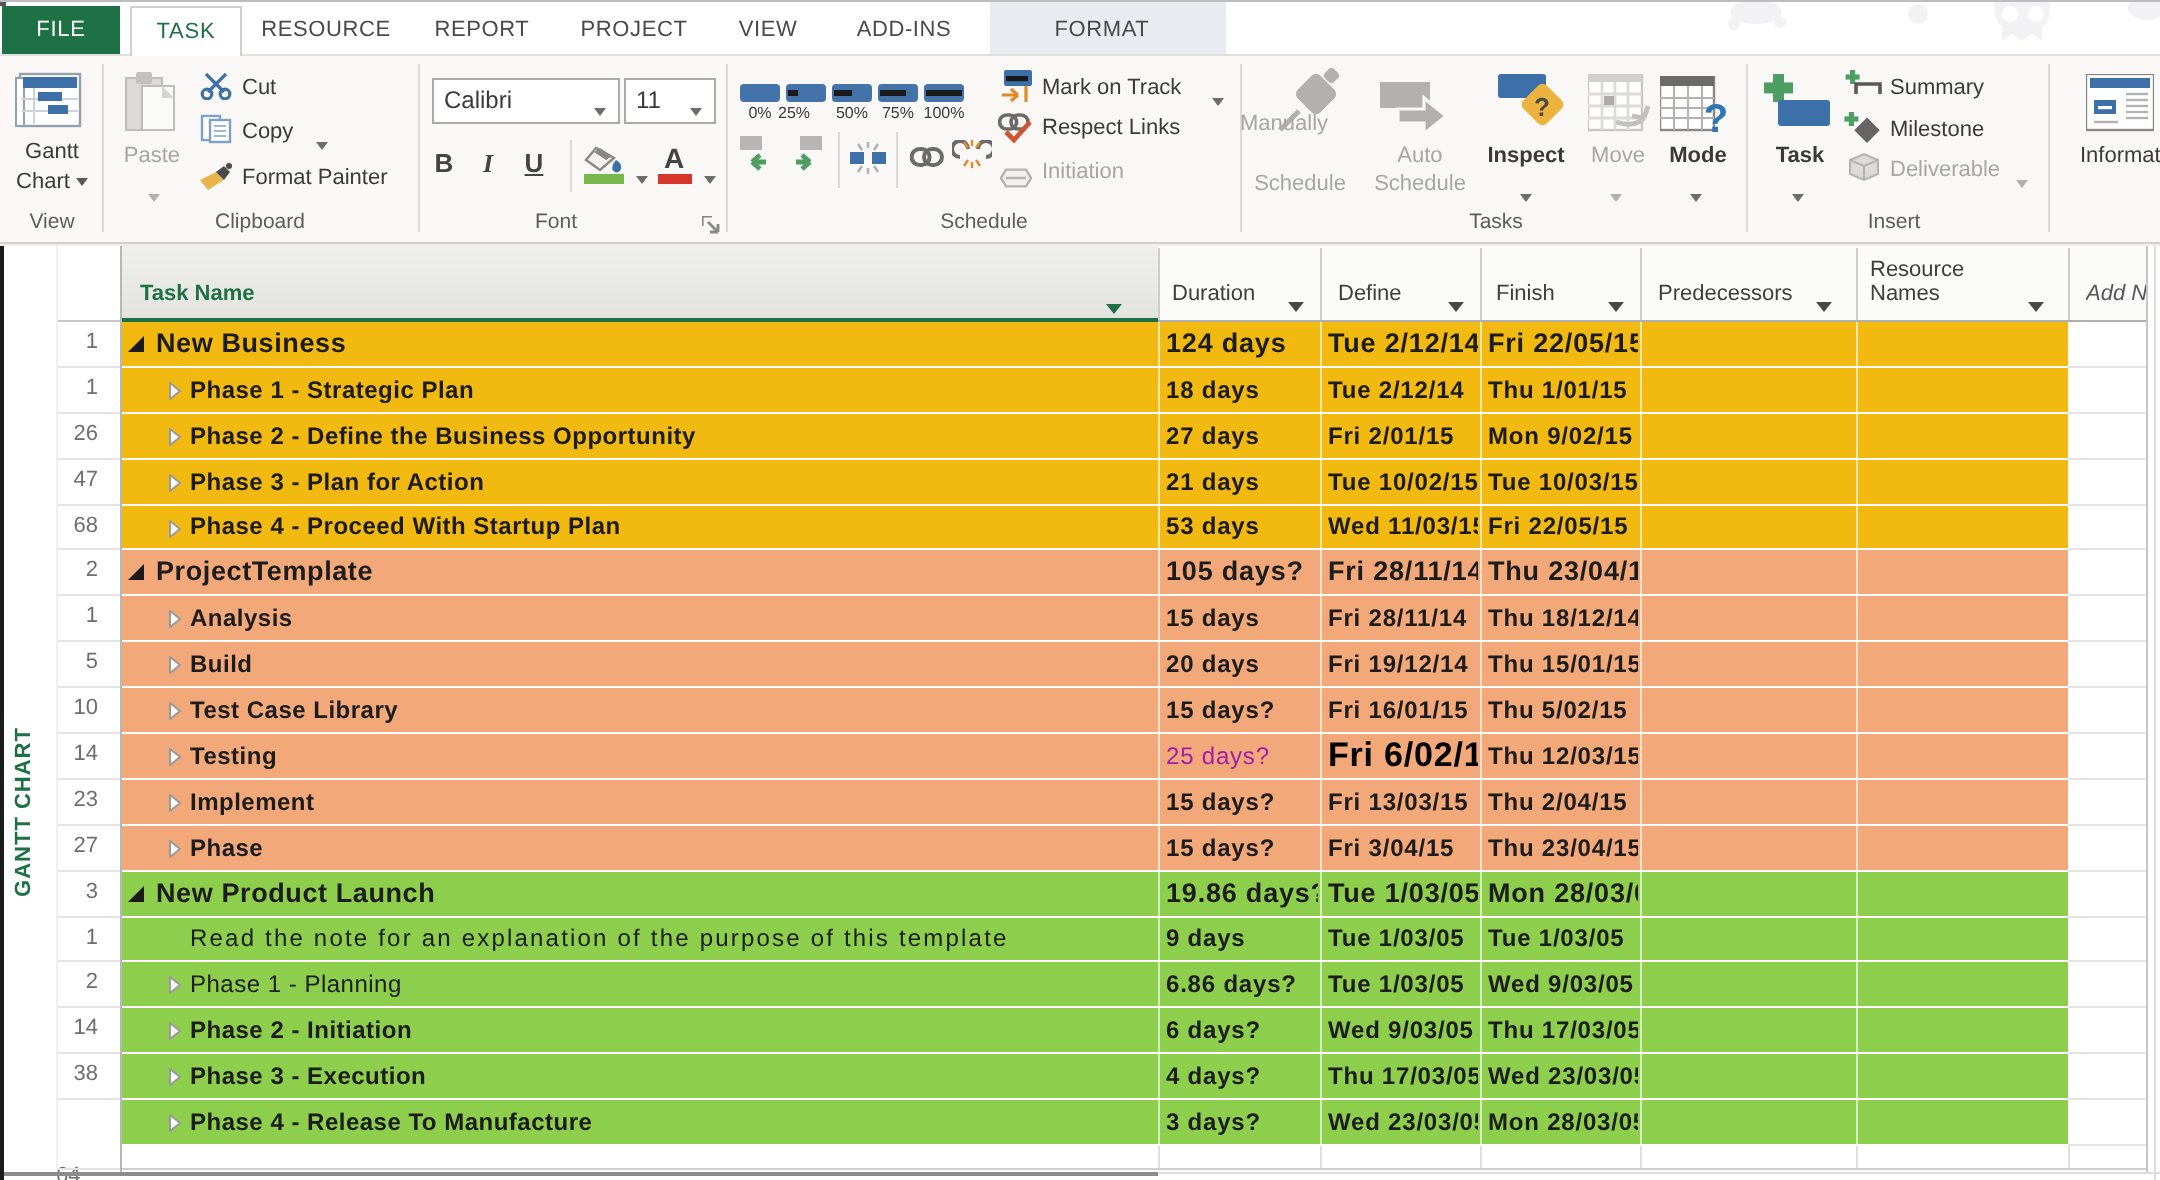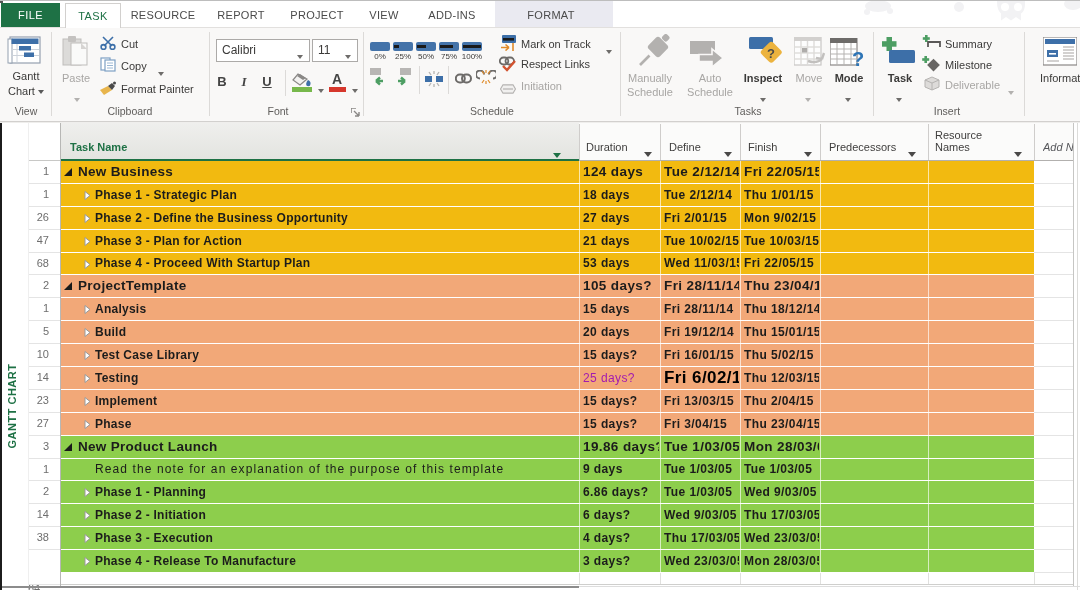--- a/index.html
+++ b/index.html
@@ -127,21 +127,21 @@
 <div class="abs" style="left:329px;top:87px;width:17px;height:5px;background:#d6372c"></div>
 <div class="abs" style="left:352px;top:81px"><span class="dd"></span></div>
 <svg class="abs" style="left:351px;top:108px" width="9" height="9">
  <path d="M0 0 L5 0 M0 0 L0 5" stroke="#8a8886" stroke-width="1.6" fill="none"></path>
  <path d="M3 3 L8 8 M8 8 L8 4 M8 8 L4 8" stroke="#8a8886" stroke-width="1.4" fill="none"></path>
 </svg>
 <div class="abs" style="left:370px;top:42px;width:20px;height:9px;background:#4473a9;border-radius:2px"></div>
 <div class="abs" style="left:366px;top:52px;width:28px;text-align:center;font-size:8px;color:#3b3a39">0%</div>
 <div class="abs" style="left:393px;top:42px;width:20px;height:9px;background:#4473a9;border-radius:2px"></div>
 <div class="abs" style="left:394px;top:45px;width:5px;height:3px;background:#1a1a1a"></div>
-<div class="abs" style="left:389px;top:52px;width:28px;text-align:center;font-size:8px;color:#3b3a39">25%</div>
+<div class="abs" style="left:389px;top:52px;width:28px;text-align:left;font-size:8px;color:#3b3a39">25%</div>
 <div class="abs" style="left:416px;top:42px;width:20px;height:9px;background:#4473a9;border-radius:2px"></div>
 <div class="abs" style="left:417px;top:45px;width:9px;height:3px;background:#1a1a1a"></div>
 <div class="abs" style="left:412px;top:52px;width:28px;text-align:center;font-size:8px;color:#3b3a39">50%</div>
 <div class="abs" style="left:439px;top:42px;width:20px;height:9px;background:#4473a9;border-radius:2px"></div>
 <div class="abs" style="left:440px;top:45px;width:13px;height:3px;background:#1a1a1a"></div>
 <div class="abs" style="left:435px;top:52px;width:28px;text-align:center;font-size:8px;color:#3b3a39">75%</div>
 <div class="abs" style="left:462px;top:42px;width:20px;height:9px;background:#4473a9;border-radius:2px"></div>
 <div class="abs" style="left:463px;top:45px;width:18px;height:3px;background:#1a1a1a"></div>
 <div class="abs" style="left:458px;top:52px;width:28px;text-align:center;font-size:8px;color:#3b3a39">100%</div>
 
@@ -209,21 +209,21 @@
 </svg>
 <div class="rb gray" style="left:521px;top:80px">Initiation</div>
 
 <svg class="abs" style="left:637px;top:34px" width="34" height="32">
  <g fill="#b3b1af">
   <rect x="13" y="5" width="16" height="16" rx="3" transform="rotate(45 21 13)"></rect>
   <rect x="25.5" y="0.5" width="6.5" height="6.5" rx="2" transform="rotate(45 28.75 3.75)"></rect>
  </g>
  <path d="M12.5 21.5 L3 31" stroke="#b3b1af" stroke-width="2.6"></path>
 </svg>
-<div class="rb gray" style="left:620px;top:72px;width:60px;text-align:center">Manually</div>
+<div class="rb gray" style="left:620px;top:56px;width:60px;text-align:left">Manually</div>
 <div class="rb gray" style="left:620px;top:86px;width:60px;text-align:center">Schedule</div>
 
 <svg class="abs" style="left:688px;top:38px" width="38" height="30">
  <rect x="2" y="3" width="25" height="13" fill="#b3b1af"></rect>
  <g fill="#b3b1af" stroke="#f9f8f7" stroke-width="1.6">
   <path d="M11 16.5 L24 16.5 L24 11 L35 20 L24 29 L24 23.5 L11 23.5 Z"></path>
  </g>
 </svg>
 <div class="rb gray" style="left:682px;top:72px;width:56px;text-align:center">Auto</div>
 <div class="rb gray" style="left:682px;top:86px;width:56px;text-align:center">Schedule</div>
@@ -565,21 +565,21 @@
 <div class="abs" style="left:60px;top:503px;width:974px;height:1px;background:rgba(255,255,255,0.8)"></div>
 <div class="vline" style="left:579px;top:481px;height:22px;background:rgba(255,255,255,0.65)"></div>
 <div class="vline" style="left:660px;top:481px;height:22px;background:rgba(255,255,255,0.65)"></div>
 <div class="vline" style="left:740px;top:481px;height:22px;background:rgba(255,255,255,0.65)"></div>
 <div class="vline" style="left:820px;top:481px;height:22px;background:rgba(255,255,255,0.65)"></div>
 <div class="vline" style="left:928px;top:481px;height:22px;background:rgba(255,255,255,0.65)"></div>
 <div class="hline" style="left:1034px;top:503px;width:39px;background:#e4e4e4"></div>
 <svg class="abs" style="left:84px;top:488px" width="7" height="9">
     <path d="M1 0.5 L6 4.5 L1 8.5 Z" fill="#fdfdfd" stroke="#9a9a9a" stroke-width="1"></path>
   </svg>
-<div class="cell" style="left:95px;top:481px;width:482px;height:22px;line-height:22px;font-size:12px;font-weight:bold;color:#1c1c1c;letter-spacing:0.25px">Phase 1 - Planning</div>
+<div class="cell" style="left:95px;top:481px;width:482px;height:22px;line-height:22px;font-size:12px;font-weight:normal;color:#1c1c1c;letter-spacing:0.25px">Phase 1 - Planning</div>
 <div class="cell" style="left:583px;top:481px;width:76px;height:22px;line-height:22px;font-size:12px;font-weight:bold;color:#1c1c1c;letter-spacing:0.4px">6.86 days?</div>
 <div class="cell" style="left:664px;top:481px;width:75px;height:22px;line-height:22px;font-size:12px;font-weight:bold;color:#1c1c1c;letter-spacing:0.4px">Tue 1/03/05</div>
 <div class="cell" style="left:744px;top:481px;width:75px;height:22px;line-height:22px;font-size:12px;font-weight:bold;color:#1c1c1c;letter-spacing:0.4px">Wed 9/03/05</div>
 <div class="abs" style="left:28px;top:504px;width:32px;height:23px;border-bottom:1px solid #e4e4e4;font-size:11px;color:#6e6e6e;line-height:21px;text-align:right;padding-right:11px">14</div>
 <div class="abs" style="left:60px;top:504px;width:974px;height:22px;background:#8dce4c"></div>
 <div class="abs" style="left:60px;top:526px;width:974px;height:1px;background:rgba(255,255,255,0.8)"></div>
 <div class="vline" style="left:579px;top:504px;height:22px;background:rgba(255,255,255,0.65)"></div>
 <div class="vline" style="left:660px;top:504px;height:22px;background:rgba(255,255,255,0.65)"></div>
 <div class="vline" style="left:740px;top:504px;height:22px;background:rgba(255,255,255,0.65)"></div>
 <div class="vline" style="left:820px;top:504px;height:22px;background:rgba(255,255,255,0.65)"></div>

